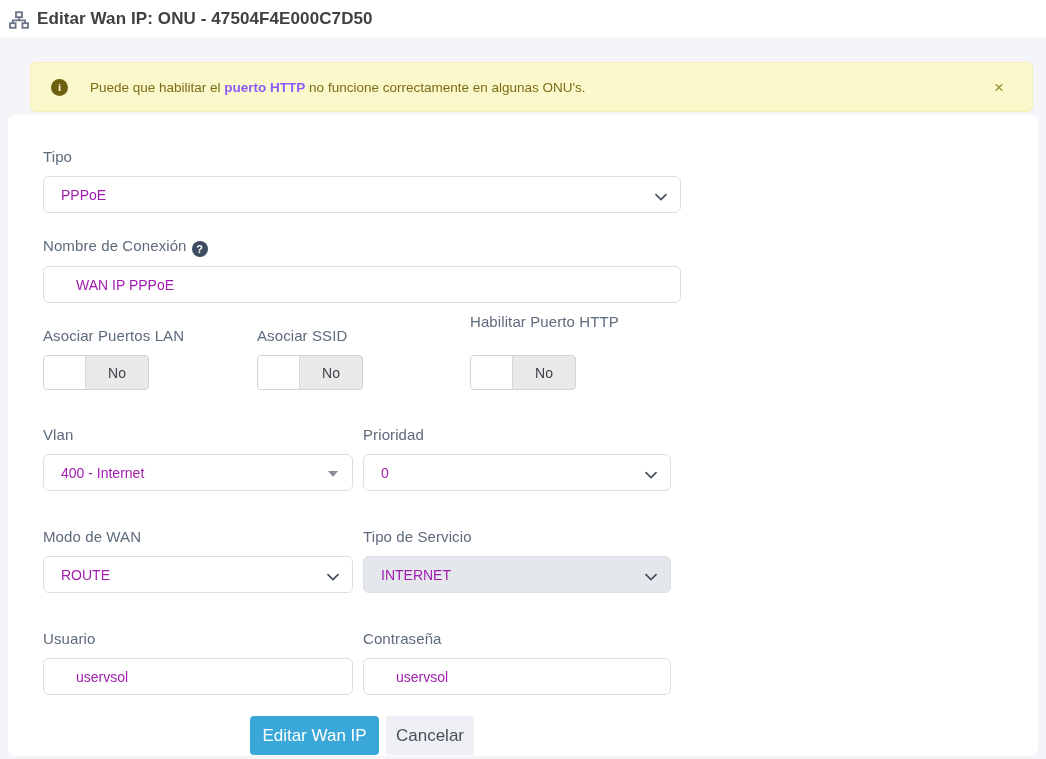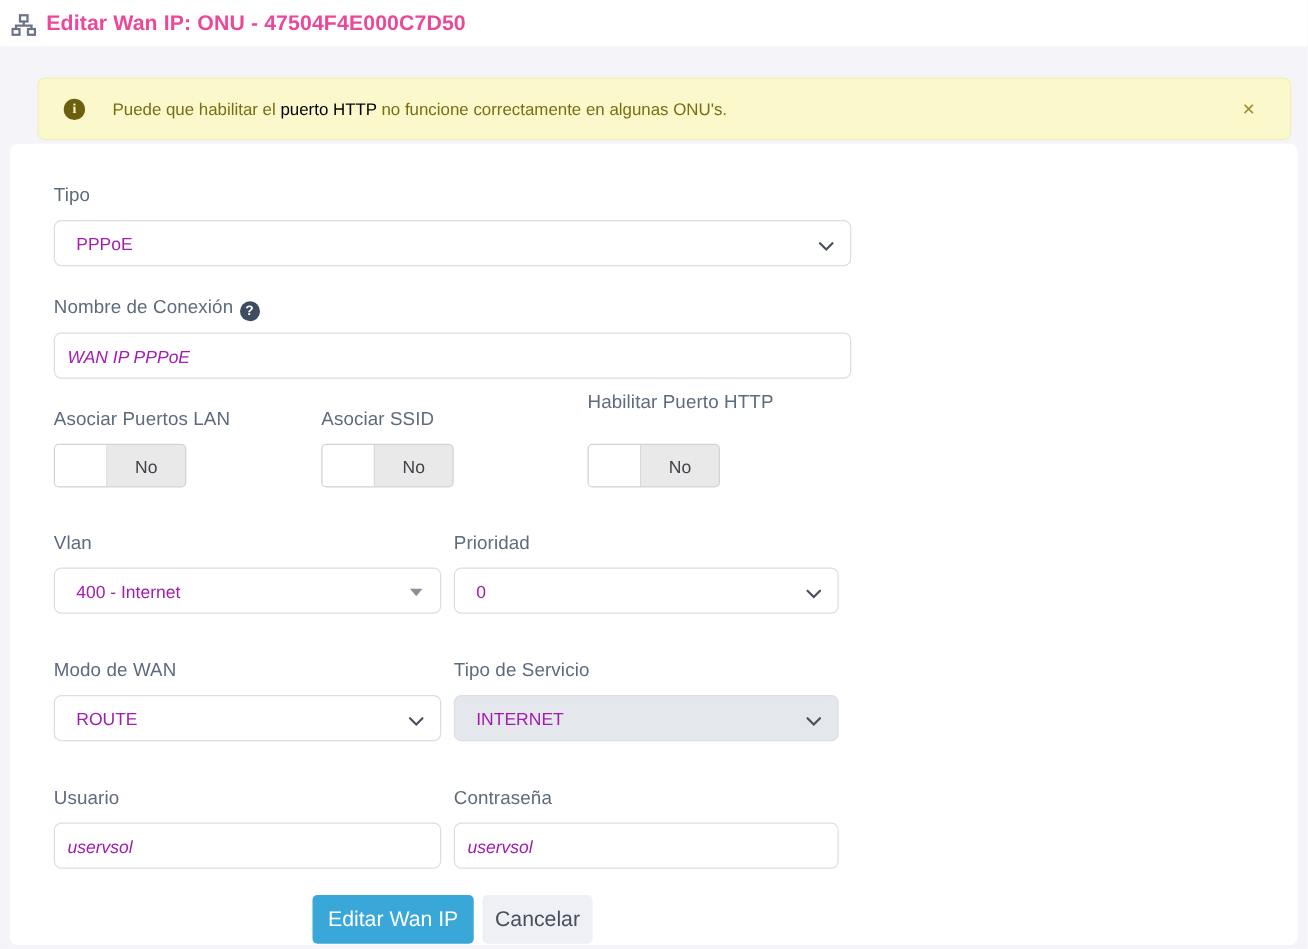--- a/index.html
+++ b/index.html
@@ -12,41 +12,41 @@
   }
   .stage { position: absolute; inset: 0; }
 
   
   .header {
     position: absolute; top: 0; left: 0; width: 1046px; height: 37px;
     background: #ffffff;
     display: flex; align-items: center; padding-left: 9px;
   }
   .header .title {
-    font-size: 17px; font-weight: 700; color: #ec4899; margin-left: 8px;
+    font-size: 17px; font-weight: 700; color: #404040; margin-left: 8px;
     letter-spacing: .1px;
   }
   .sitemap-icon { display: inline-flex; margin-top: 2px; }
 
   
   .alert {
     position: absolute; top: 62px; left: 30px; width: 1003px; height: 50px;
     background: #fbf8cb; border: 1px solid #f4efb5; border-radius: 6px;
     display: flex; align-items: center; padding: 0 24px 0 20px;
     color: #7a6d16; font-size: 13.5px;
   }
   .info-icon {
     width: 17px; height: 17px; border-radius: 50%;
     background: #6d5f10; color: #fbf8cb;
     display: inline-flex; align-items: center; justify-content: center;
     font-size: 11px; font-weight: 700; font-family: "Liberation Serif", serif;
     flex: 0 0 auto;
   }
   .alert .msg { margin-left: 22px; }
-  .alert .msg b { font-weight: 400; color: #000000; }
+  .alert .msg b { font-weight: 700; color: #8b5cf6; }
   .alert .close-x {
     margin-left: auto; background: none; border: none; cursor: pointer;
     color: #9b8d2c; font-size: 17px; line-height: 1; font-family: "Liberation Sans", sans-serif;
     padding: 2px 4px;
   }
 
   
   .card {
     position: absolute; top: 115px; left: 8px; width: 1030px; height: 641px;
     background: #ffffff; border-radius: 6px;
@@ -73,21 +73,21 @@
   .control.disabled { background: #e4e7ec; }
   .control .chev {
     position: absolute; right: 13px; top: 50%; transform: translateY(-42%);
   }
   .control .tri {
     position: absolute; right: 14px; top: 50%; margin-top: -2px;
     width: 0; height: 0;
     border-left: 5.5px solid transparent; border-right: 5.5px solid transparent;
     border-top: 6px solid #8a909b;
   }
-  input.control { display: block; padding: 0 10px; width: 100%; outline: none; font-style: italic; }
+  input.control { display: block; padding: 0 32px; width: 100%; outline: none; }
   input.control::placeholder { color: #9aa3ae; }
 
   
   .toggle {
     position: absolute; width: 106px; height: 35px;
     border: 1px solid #d3d3d3; border-radius: 4px; background: #e9e9e9;
     overflow: hidden; cursor: pointer; display: flex;
   }
   .toggle .knob {
     width: 42px; height: 100%; background: #ffffff; border-right: 1px solid #d9d9d9;

